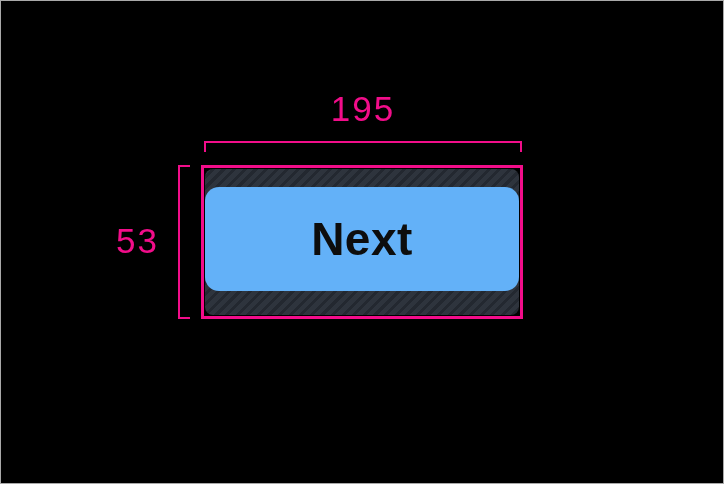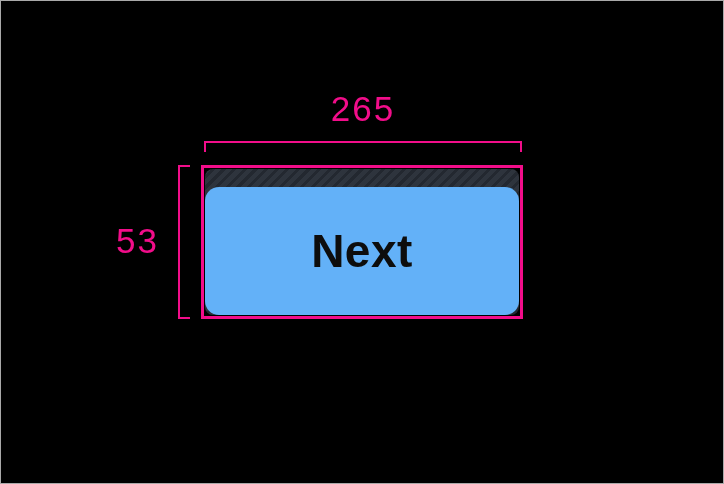--- a/index.html
+++ b/index.html
@@ -84,21 +84,21 @@
       #232830 7.5px
     );
   }
 
   
   .next-button {
     position: absolute;
     left: 1px;
     top: 19px;
     width: 314px;
-    height: 128px;
+    height: 104px;
     border: none;
     outline: none;
     border-radius: 14px;
     background: #63b1f8;
     color: #0d0d0d;
     font-family: "Liberation Sans", sans-serif;
     font-size: 46px;
     font-weight: 600;
     letter-spacing: 0.5px;
     display: flex;
@@ -106,21 +106,21 @@
     justify-content: center;
     cursor: pointer;
     padding: 0;
   }
 </style>
 </head>
 <body>
 
 <div class="screen">
 
-  <div class="dim-label width-label">265</div>
+  <div class="dim-label width-label">195</div>
 
   <div class="width-bracket"></div>
 
   <div class="dim-label height-label">53</div>
 
   <div class="height-bracket"></div>
 
   <div class="touch-target">
     <div class="hatch"></div>
     <button class="next-button">Next</button>

